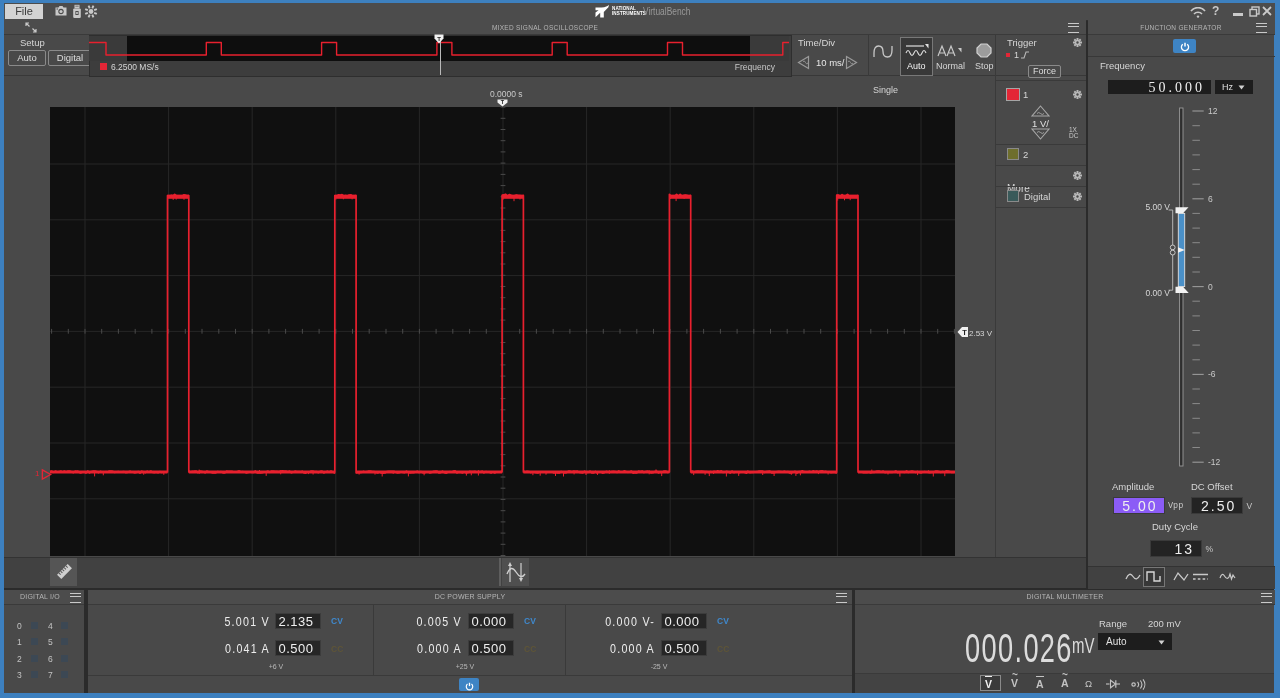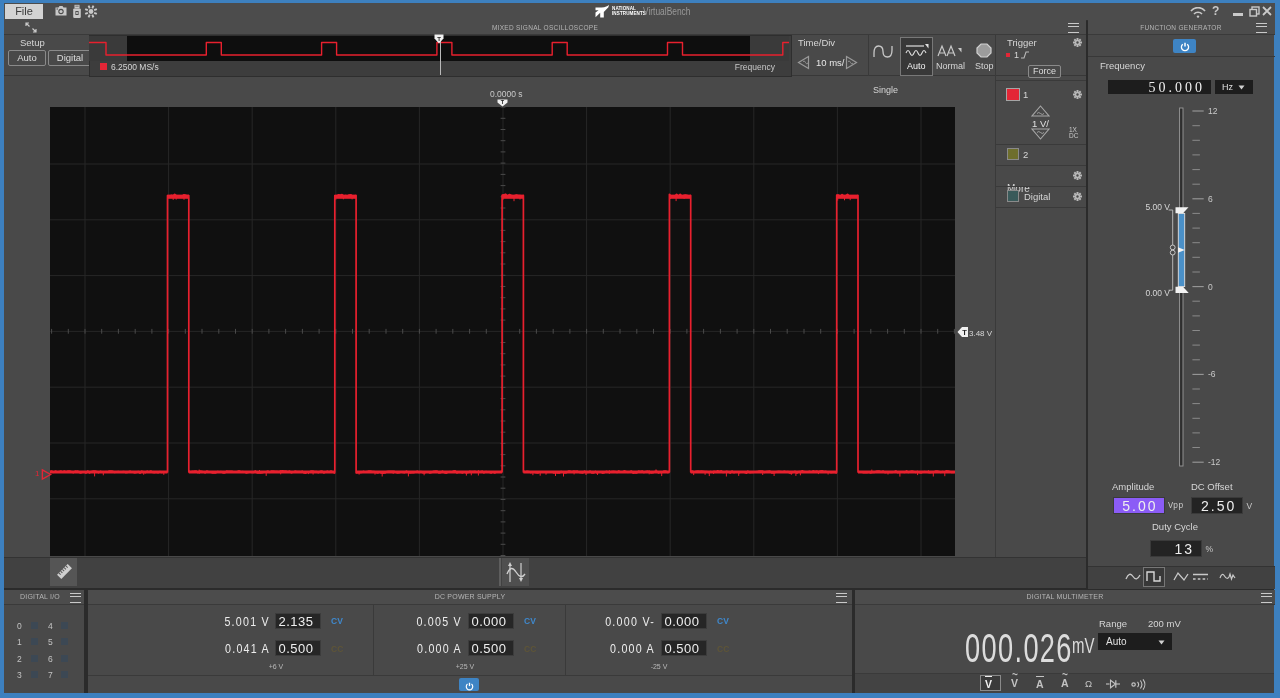--- a/index.html
+++ b/index.html
@@ -434,21 +434,21 @@
 
   <div class="abs" style="left:31px;top:449px;color:#e32636;font-size:8px;">1</div>
   <svg class="abs" style="left:37px;top:448px;" width="11" height="13" viewBox="0 0 12 13">
       <path d="M1.5 1.5 L10.5 6.5 L1.5 11.5 Z" fill="none" stroke="#e32636" stroke-width="1.5"></path>
     </svg>
 
   <svg class="abs" style="left:953px;top:306px;" width="12" height="12" viewBox="0 0 12 12">
   <path d="M11 1 L5 1 L0.5 6 L5 11 L11 11 Z" fill="#f0f0f0"></path>
   <text x="7.5" y="8.7" font-size="7.5" font-weight="bold" text-anchor="middle" fill="#222">T</text>
   </svg>
-  <div class="abs" style="left:965px;top:309px;color:#d6d6d6;font-size:8px;">3.48 V</div>
+  <div class="abs" style="left:965px;top:309px;color:#d6d6d6;font-size:8px;">2.53 V</div>
 
   <div class="abs" style="left:0;top:537px;width:1082px;height:30px;background:#414141;border-top:1px solid #333;"></div>
   <div class="abs" style="left:46px;top:538px;width:27px;height:28px;background:#555555;"></div>
   <svg class="abs" style="left:51px;top:542px;" width="19" height="19" viewBox="0 0 19 19">
   <g transform="rotate(-45 9.5 9.5)">
         <rect x="2" y="6.5" width="15" height="6" fill="#cfcfcf"></rect>
   <g stroke="#555" stroke-width="1">
           <line x1="4.5" y1="6.5" x2="4.5" y2="9"></line>
           <line x1="7" y1="6.5" x2="7" y2="9"></line>
           <line x1="9.5" y1="6.5" x2="9.5" y2="9"></line>

